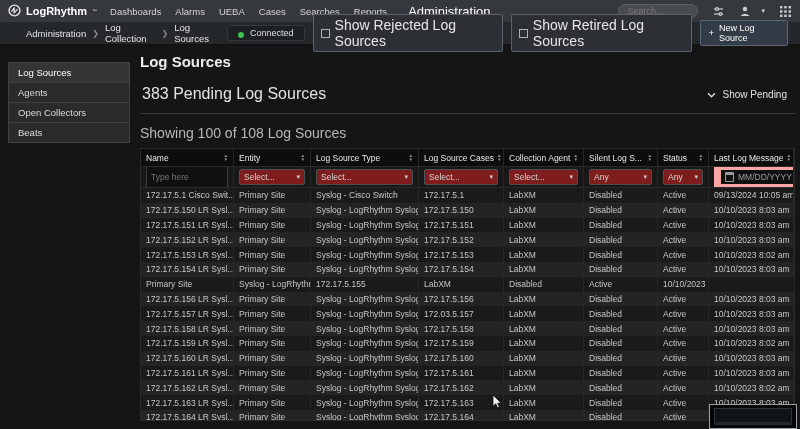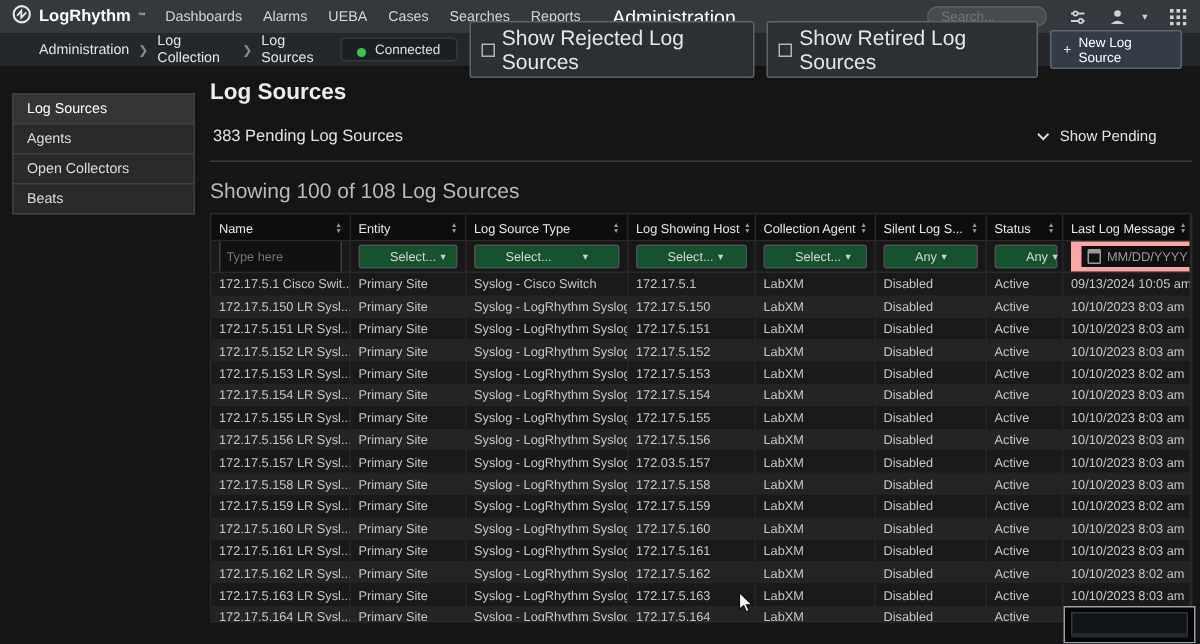--- a/index.html
+++ b/index.html
@@ -38,38 +38,38 @@
   
   .content{display:flex;align-items:flex-start}
   .sidebar{width:122px;margin:18px 0 0 8px;flex:none}
   .side-item{background:#2a2a2a;border:1px solid #404040;margin-top:-1px;padding:4px 9px;
              font-size:9.5px;color:#dcdcdc;cursor:pointer}
   .side-item.active{background:#353535;color:#fff}
   .main{flex:1;margin:8px 5px 0 10px;min-width:0}
   .page-title{font-size:15px;font-weight:bold;color:#ededed;margin:0}
   .pending{display:flex;justify-content:space-between;align-items:center;
            border-bottom:1px solid #3a3a3a;padding:11px 2px 10px;margin-top:4px}
-  .pending-label{font-size:11px;color:#e2e2e2}
-  .show-pending{display:flex;align-items:center;gap:7px;font-size:10px;color:#e2e2e2;cursor:pointer;margin-right:22px}
+  .pending-label{font-size:16px;color:#e2e2e2}
+  .show-pending{display:flex;align-items:center;gap:7px;font-size:10px;color:#e2e2e2;cursor:pointer;margin-right:6px}
   .showing{font-size:14px;color:#b8b8b8;margin:11px 0 7px}
 
   
   .table-wrap{height:271px;overflow:hidden;border:1px solid #2a2a2a}
   .table{--cols:93px 77px 108px 85px 80px 74px 51px minmax(0,1fr);background:#161616}
   .t-row{display:grid;grid-template-columns:var(--cols)}
   .t-cell{padding:0 5px;border-right:1px solid #262626;overflow:hidden;white-space:nowrap;
           display:flex;align-items:center;min-width:0}
   .t-head{background:#0d0d0d;height:17px;border-bottom:1px solid #2a2a2a}
   .h-cell{justify-content:space-between;font-weight:normal;font-size:8.5px;color:#e8e8e8;cursor:pointer}
   .sort{display:flex;flex-direction:column;line-height:4px;font-size:4.5px;color:#9a9a9a;flex:none;margin-left:3px}
   .t-filter{background:#181818;height:20px;border-bottom:1px solid #2a2a2a}
   .f-input{width:100%;background:#101010;border:1px solid #3d3d3d;color:#9a9a9a;font-size:8.5px;
            height:26px;padding:0 4px;box-sizing:border-box;border-radius:2px;outline:none}
-  .f-select{flex:1;display:flex;justify-content:space-between;align-items:center;background:#14532d;
-            border:1px solid #4a4f53;height:14px;font-size:8.5px;color:#d6d6d6;padding:0 20px;
+  .f-select{flex:1;display:flex;justify-content:space-between;align-items:center;background:#7f1d1d;
+            border:1px solid #4a4f53;height:14px;font-size:8.5px;color:#d6d6d6;padding:0 4px;
             border-radius:2px;cursor:pointer;min-width:0}
   .f-select .sel-caret{font-size:7px;color:#cfcfcf;margin-left:3px}
   .f-date{flex:1;display:flex;align-items:center;background:#101010;border:7px solid #fca5a5;height:14px;
           font-size:8.5px;color:#9a9a9a;padding:0 4px;border-radius:2px;cursor:text}
   .cal{width:7px;height:6px;border:1px solid #9a9a9a;border-top:3px solid #9a9a9a;border-radius:1px;
        margin-right:4px;flex:none}
   .d-row{height:14.8px;font-size:8.5px;color:#c6c6c6;cursor:pointer}
   .d-row:nth-child(odd){background:#1a1a1a}
   .d-row:nth-child(even){background:#242424}
 
@@ -206,21 +206,21 @@
               </span>
             </div>
             <div class="t-cell h-cell">
               <span class="hlbl">Log Source Type</span>
               <span class="sort">
                 <span>▲</span>
                 <span>▼</span>
               </span>
             </div>
             <div class="t-cell h-cell">
-              <span class="hlbl">Log Showing Host</span>
+              <span class="hlbl">Log Source Cases</span>
               <span class="sort">
                 <span>▲</span>
                 <span>▼</span>
               </span>
             </div>
             <div class="t-cell h-cell">
               <span class="hlbl">Collection Agent</span>
               <span class="sort">
                 <span>▲</span>
                 <span>▼</span>
@@ -350,21 +350,20 @@
               <div class="t-cell">172.17.5.154 LR Sysl...</div>
               <div class="t-cell">Primary Site</div>
               <div class="t-cell">Syslog - LogRhythm Syslog Ge...</div>
               <div class="t-cell">172.17.5.154</div>
               <div class="t-cell">LabXM</div>
               <div class="t-cell">Disabled</div>
               <div class="t-cell">Active</div>
               <div class="t-cell">10/10/2023 8:03 am</div>
             </div>
             <div class="t-row d-row">
-              <div class="t-cell">172.17.5.155 LR Sysl...</div>
               <div class="t-cell">Primary Site</div>
               <div class="t-cell">Syslog - LogRhythm Syslog Ge...</div>
               <div class="t-cell">172.17.5.155</div>
               <div class="t-cell">LabXM</div>
               <div class="t-cell">Disabled</div>
               <div class="t-cell">Active</div>
               <div class="t-cell">10/10/2023 8:03 am</div>
             </div>
             <div class="t-row d-row">
               <div class="t-cell">172.17.5.156 LR Sysl...</div>

